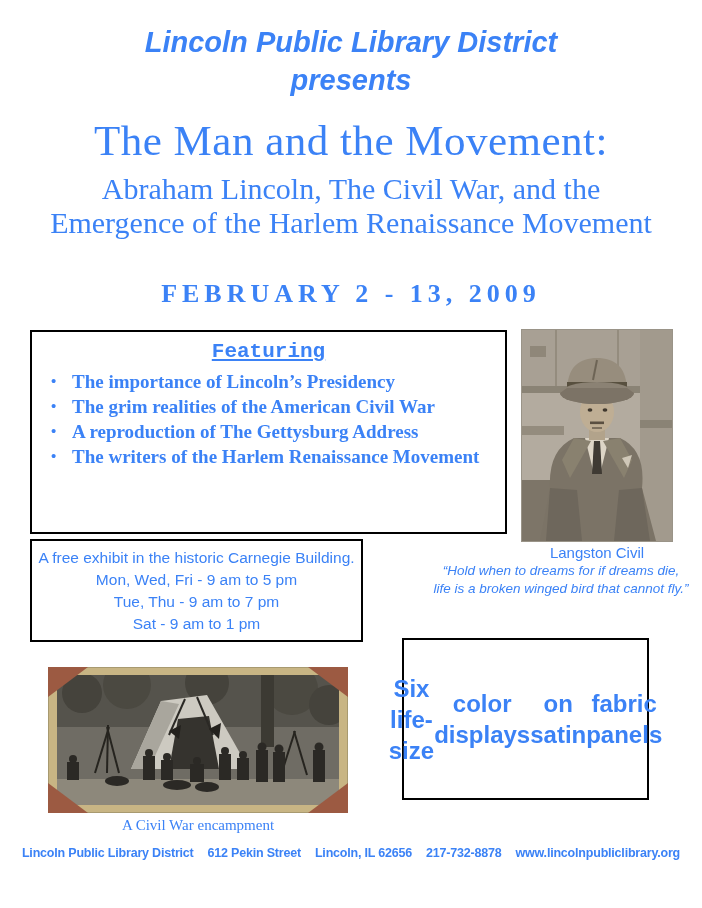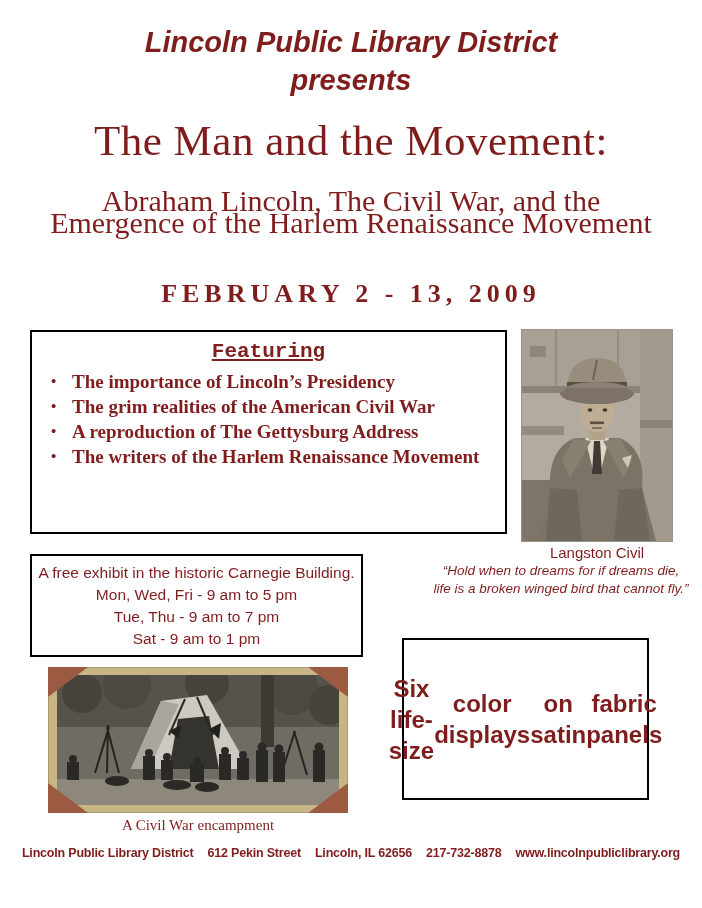--- a/index.html
+++ b/index.html
@@ -2,21 +2,21 @@
 <html><head>
 <meta charset="utf-8">
 <style>
   * { margin: 0; padding: 0; box-sizing: border-box; }
   html, body { background: #ffffff; }
   #flyer {
     position: relative;
     width: 702px;
     height: 908px;
     background: #ffffff;
-    color: #7f1d1d;
+    color: #3b82f6;
     font-family: "Liberation Sans", sans-serif;
     overflow: hidden;
     margin: 0 auto;
   }
 
   .presenter {
     position: absolute; left: 0; width: 702px;
     font-family: "Liberation Sans", sans-serif;
     font-style: italic; font-weight: 700;
     font-size: 29px; text-align: center;
@@ -28,21 +28,21 @@
     position: absolute; top: 116px; left: 0; width: 702px;
     font-family: "Liberation Serif", serif;
     font-size: 43px; font-weight: 400; text-align: center;
     letter-spacing: 0.5px;
   }
   .subtitle {
     position: absolute; left: 0; width: 702px;
     font-family: "Liberation Serif", serif;
     font-size: 30px; text-align: center;
   }
-  #subtitle-line1 { top: 184px; }
+  #subtitle-line1 { top: 172px; }
   #subtitle-line2 { top: 206px; }
 
   #date-line {
     position: absolute; top: 279px; left: 0; width: 702px;
     font-family: "Liberation Serif", serif;
     font-weight: 700; font-size: 26px;
     letter-spacing: 5px; text-align: center;
   }
 
   #featuring-box {
@@ -82,21 +82,21 @@
     position: absolute; left: 522px; top: 544px; width: 150px;
     font-size: 15px; text-align: center; white-space: nowrap;
   }
   #hughes-quote {
     position: absolute; left: 420px; top: 562px; width: 282px;
     font-style: italic; font-size: 13.5px; line-height: 18px;
     text-align: center; white-space: nowrap;
   }
 
   #exhibit-box {
-    position: absolute; left: 30px; top: 554px;
+    position: absolute; left: 30px; top: 539px;
     width: 333px; height: 103px;
     border: 2px solid #000;
     padding-top: 6px;
     font-size: 15.5px; line-height: 22px;
     text-align: center; white-space: nowrap;
   }
 
   #encampment-frame {
     position: absolute; left: 48px; top: 667px;
     width: 300px; height: 146px;

